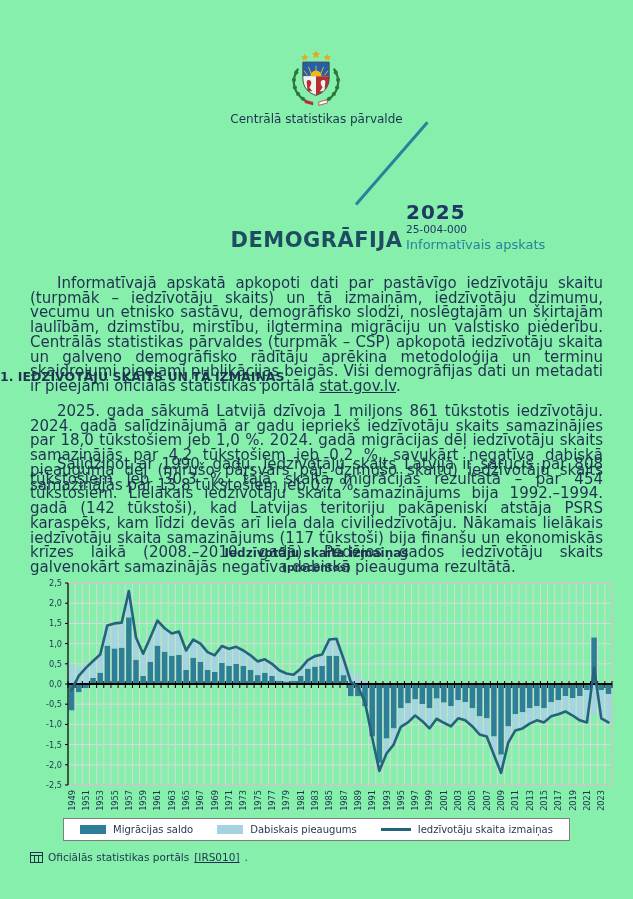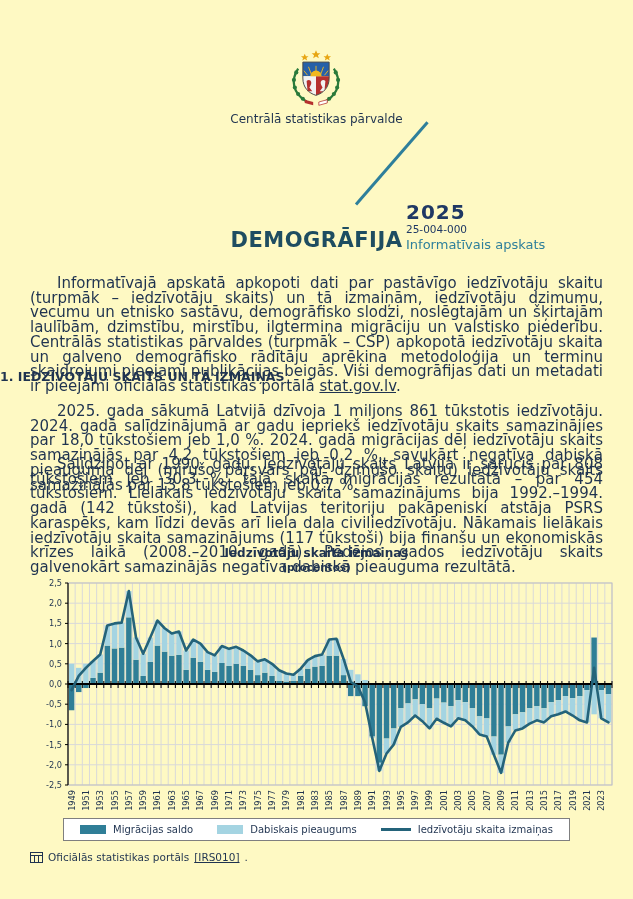--- a/index.html
+++ b/index.html
@@ -1,16 +1,16 @@
 <!DOCTYPE html>
 <html><head>
 <meta charset="utf-8">
 <style>
   html,body{margin:0;padding:0;background:#fff;}
-  .page{position:relative;width:633px;height:899px;background:#fef9c3;overflow:hidden;
+  .page{position:relative;width:633px;height:899px;background:#86efac;overflow:hidden;
         font-family:"DejaVu Sans","Liberation Sans",sans-serif;color:#1f3350;}
   .coat{position:absolute;left:283px;top:48px;}
   .org-name{position:absolute;left:0;top:112px;width:633px;text-align:center;
             font-size:12px;color:#1f3350;}
   .diag-line{position:absolute;left:356px;top:203px;width:109px;border-top:3.5px solid #2e7f9b;
              transform:rotate(-49deg);transform-origin:0 50%;}
   .pub-block{position:absolute;left:406px;top:155px;margin-top:46px;}
   .pub-year{font-size:20px;font-weight:bold;color:#1f3864;letter-spacing:1px;line-height:22px;}
   .pub-code{font-size:10.5px;color:#1f3864;line-height:13px;}
   .pub-type{font-size:13px;color:#2e7f9b;line-height:17px;}

